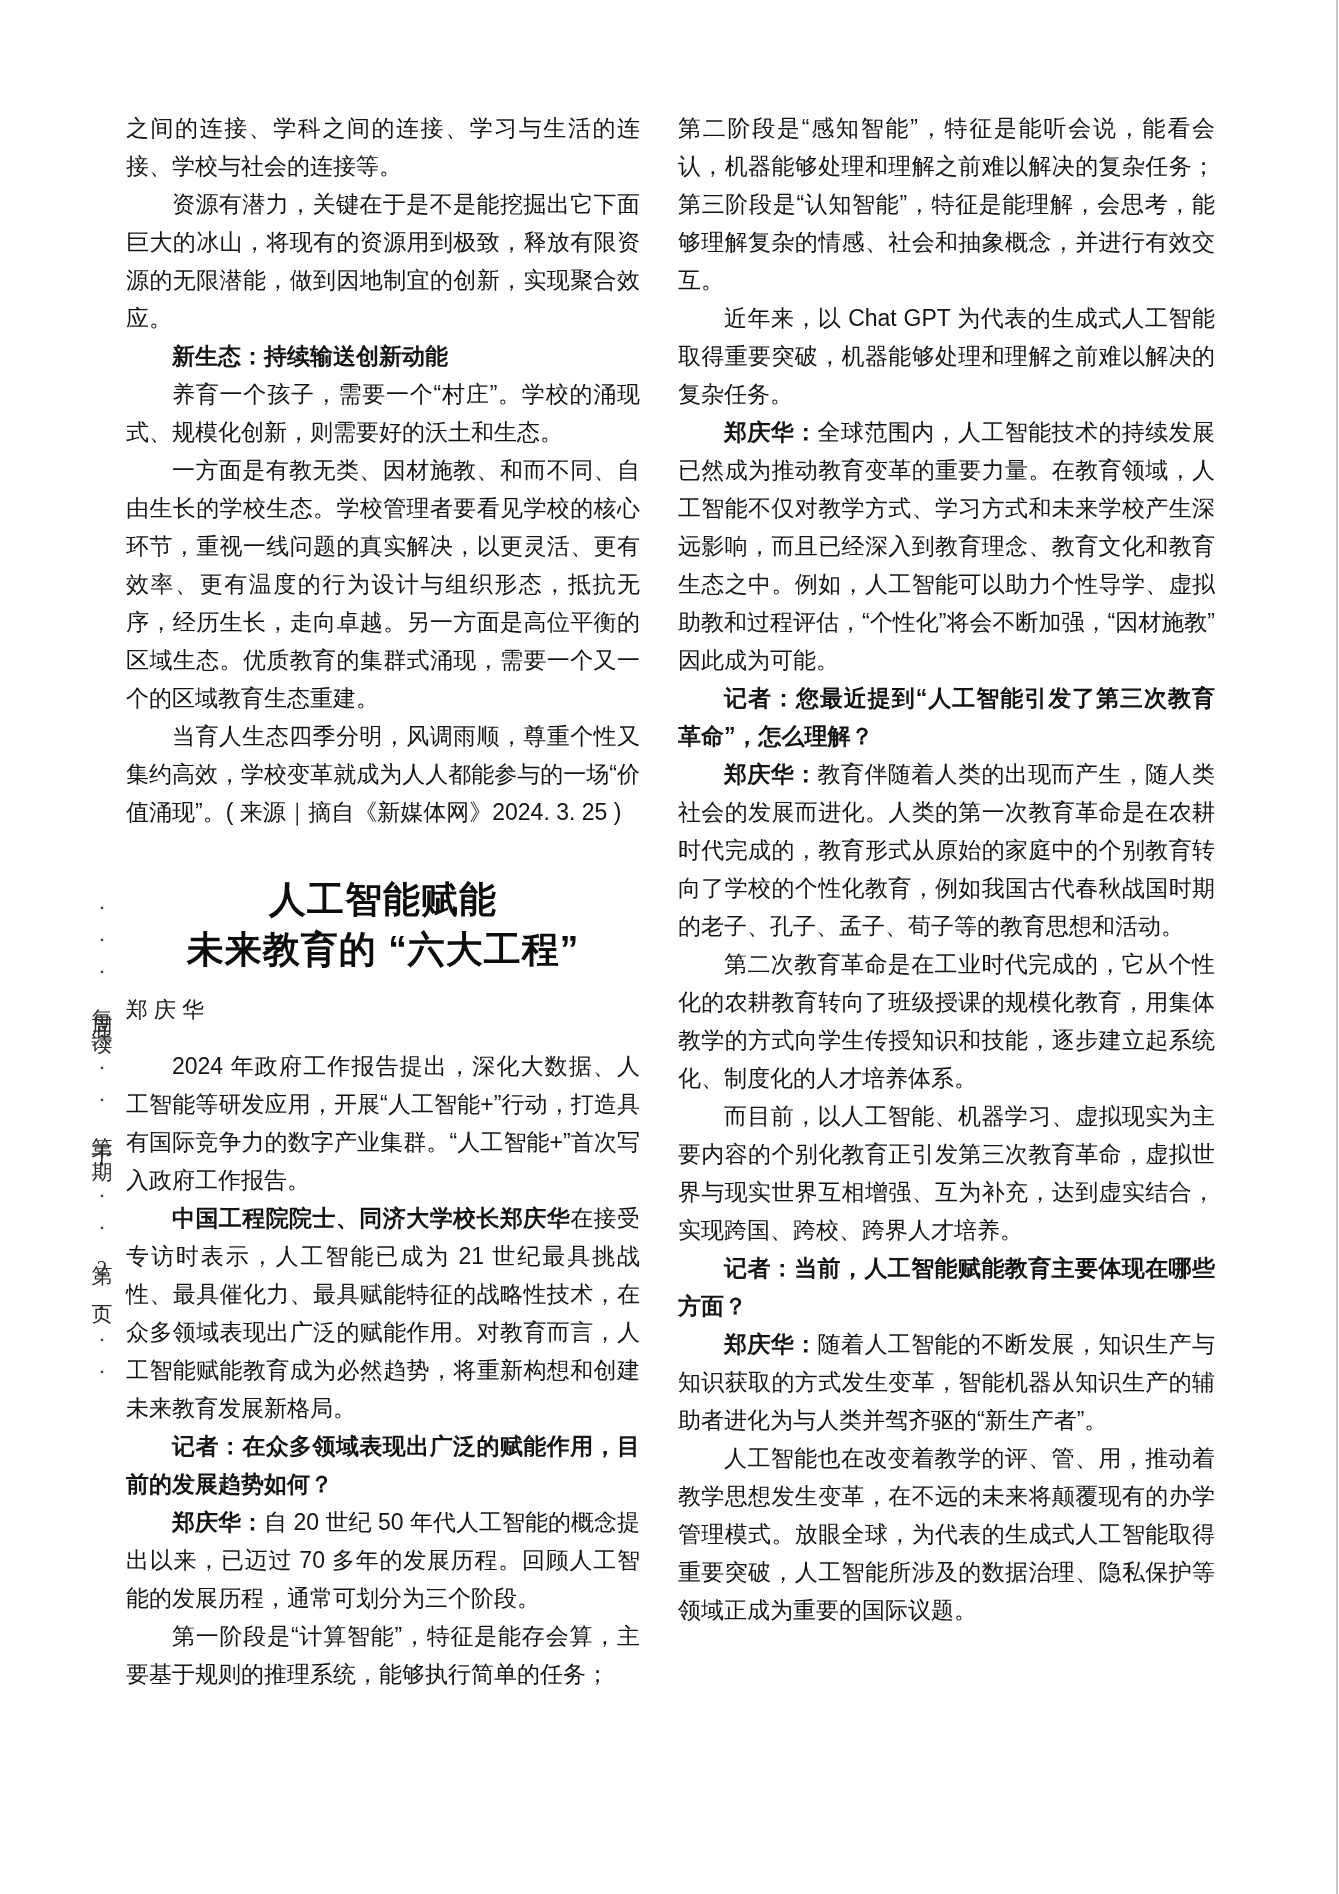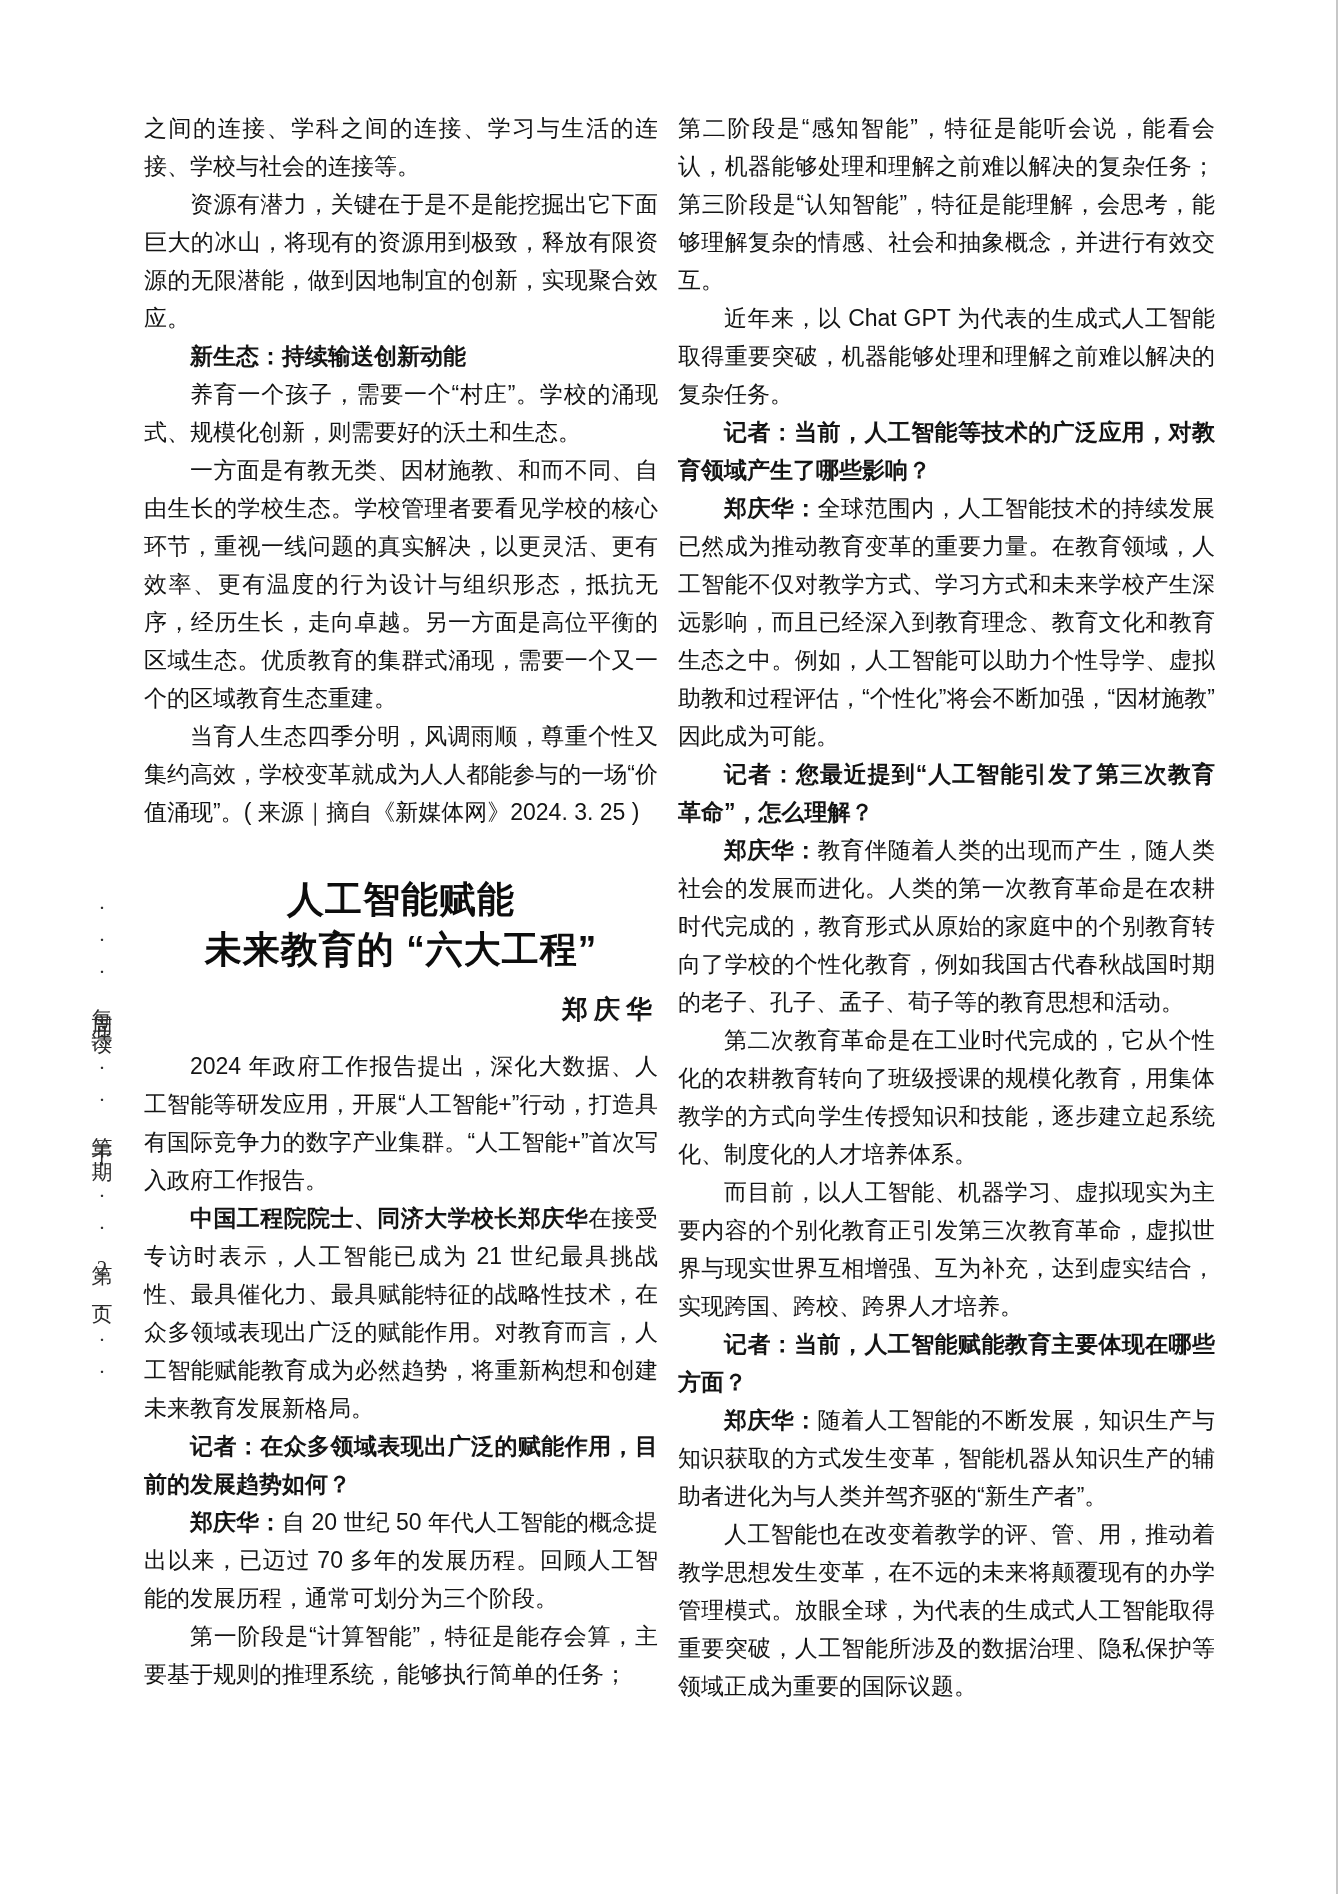--- a/index.html
+++ b/index.html
@@ -28,41 +28,41 @@
     white-space:nowrap;
   }
   .col{
     position:absolute;
     top:109px;
     font-size:23px;
     line-height:38px;
     text-align:justify;
     color:#141414;
   }
-  .col-left{left:144px;width:514px;}
+  .col-left{left:126px;width:514px;}
   .col-right{left:678px;width:537px;}
   .para{margin:0;}
   .para.indent{text-indent:2em;}
   .bold{font-weight:700;}
   .title-block{margin-top:44px;text-align:center;}
   .title-line{
     font-size:37px;
     line-height:50px;
     font-weight:700;
     letter-spacing:1px;
     text-align:center;
     color:#0d0d0d;
   }
   .author{
-    font-size:26px;
+    font-size:22px;
     line-height:38px;
     margin-top:16px;
     margin-bottom:18px;
-    text-align:right;
-    font-weight:700;
+    text-align:left;
+    font-weight:400;
     font-family:"Liberation Serif", serif;
     letter-spacing:6px;
   }
 </style>
 </head>
 <body>
 
 <div class="page">
 
   <div class="scan-edge-right"></div>
@@ -90,21 +90,20 @@
         <div class="para indent"><span class="bold">中国工程院院士、同济大学校长郑庆华</span>在接受专访时表示，人工智能已成为 21 世纪最具挑战性、最具催化力、最具赋能特征的战略性技术，在众多领域表现出广泛的赋能作用。对教育而言，人工智能赋能教育成为必然趋势，将重新构想和创建未来教育发展新格局。</div>
         <div class="para indent bold">记者：在众多领域表现出广泛的赋能作用，目前的发展趋势如何？</div>
         <div class="para indent"><span class="bold">郑庆华：</span>自 20 世纪 50 年代人工智能的概念提出以来，已迈过 70 多年的发展历程。回顾人工智能的发展历程，通常可划分为三个阶段。</div>
         <div class="para indent">第一阶段是“计算智能”，特征是能存会算，主要基于规则的推理系统，能够执行简单的任务；</div>
       </div>
   </div>
 
   <div class="col col-right" id="right-col">
       <div class="para">第二阶段是“感知智能”，特征是能听会说，能看会认，机器能够处理和理解之前难以解决的复杂任务；第三阶段是“认知智能”，特征是能理解，会思考，能够理解复杂的情感、社会和抽象概念，并进行有效交互。</div>
       <div class="para indent">近年来，以 Chat GPT 为代表的生成式人工智能取得重要突破，机器能够处理和理解之前难以解决的复杂任务。</div>
-      <div class="para indent bold">记者：当前，人工智能等技术的广泛应用，对教育领域产生了哪些影响？</div>
       <div class="para indent"><span class="bold">郑庆华：</span>全球范围内，人工智能技术的持续发展已然成为推动教育变革的重要力量。在教育领域，人工智能不仅对教学方式、学习方式和未来学校产生深远影响，而且已经深入到教育理念、教育文化和教育生态之中。例如，人工智能可以助力个性导学、虚拟助教和过程评估，“个性化”将会不断加强，“因材施教”因此成为可能。</div>
       <div class="para indent bold">记者：您最近提到“人工智能引发了第三次教育革命”，怎么理解？</div>
       <div class="para indent"><span class="bold">郑庆华：</span>教育伴随着人类的出现而产生，随人类社会的发展而进化。人类的第一次教育革命是在农耕时代完成的，教育形式从原始的家庭中的个别教育转向了学校的个性化教育，例如我国古代春秋战国时期的老子、孔子、孟子、荀子等的教育思想和活动。</div>
       <div class="para indent">第二次教育革命是在工业时代完成的，它从个性化的农耕教育转向了班级授课的规模化教育，用集体教学的方式向学生传授知识和技能，逐步建立起系统化、制度化的人才培养体系。</div>
       <div class="para indent">而目前，以人工智能、机器学习、虚拟现实为主要内容的个别化教育正引发第三次教育革命，虚拟世界与现实世界互相增强、互为补充，达到虚实结合，实现跨国、跨校、跨界人才培养。</div>
       <div class="para indent bold">记者：当前，人工智能赋能教育主要体现在哪些方面？</div>
       <div class="para indent"><span class="bold">郑庆华：</span>随着人工智能的不断发展，知识生产与知识获取的方式发生变革，智能机器从知识生产的辅助者进化为与人类并驾齐驱的“新生产者”。</div>
       <div class="para indent">人工智能也在改变着教学的评、管、用，推动着教学思想发生变革，在不远的未来将颠覆现有的办学管理模式。放眼全球，为代表的生成式人工智能取得重要突破，人工智能所涉及的数据治理、隐私保护等领域正成为重要的国际议题。</div>
     </div>
 

